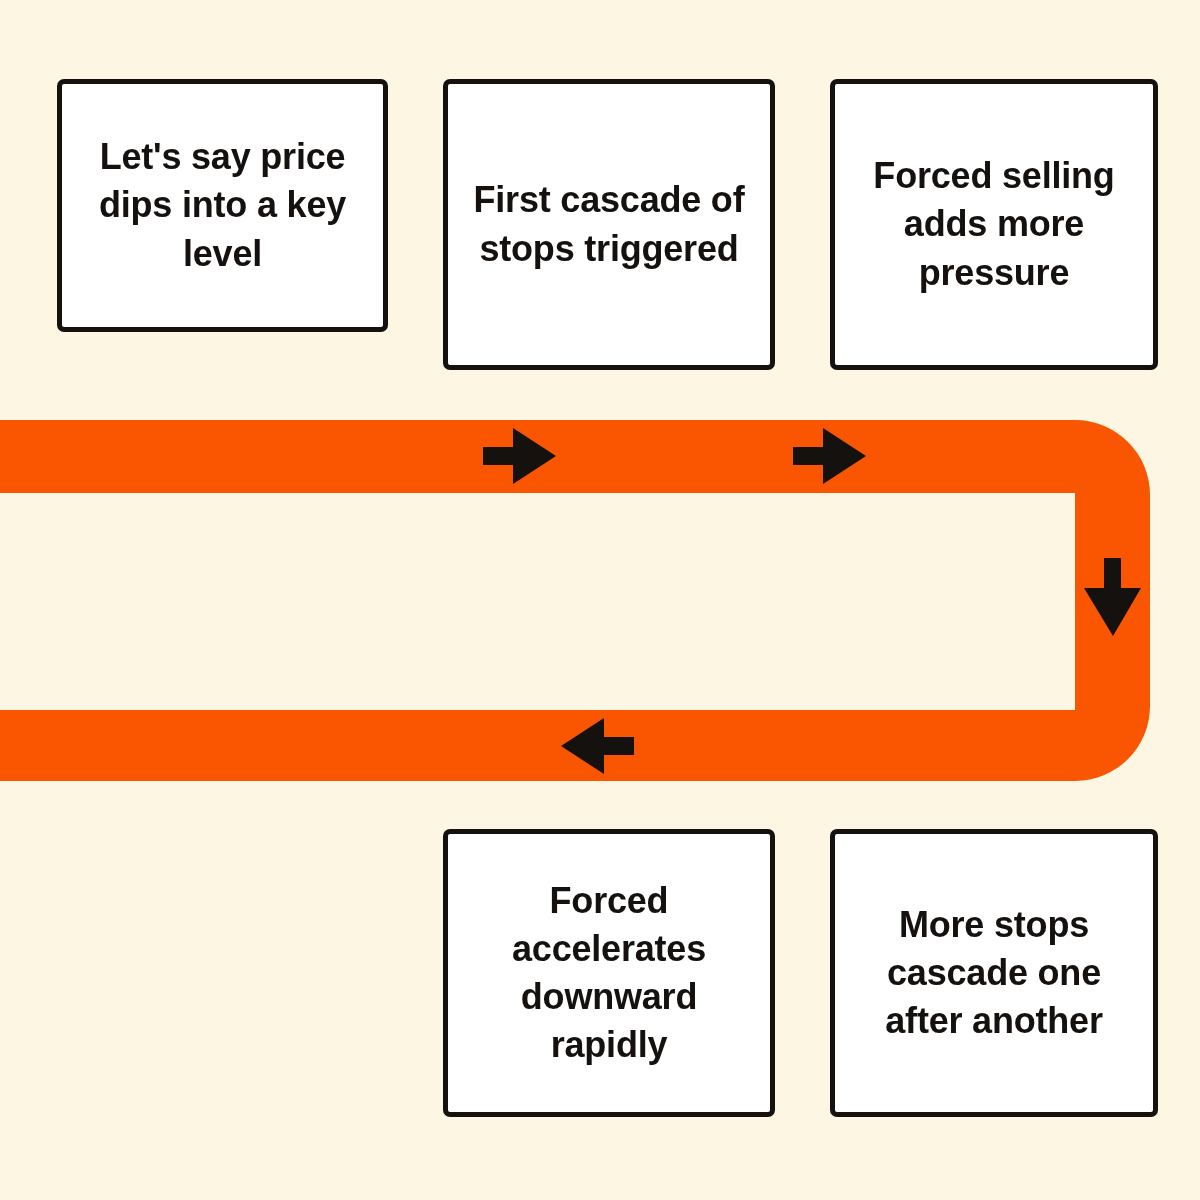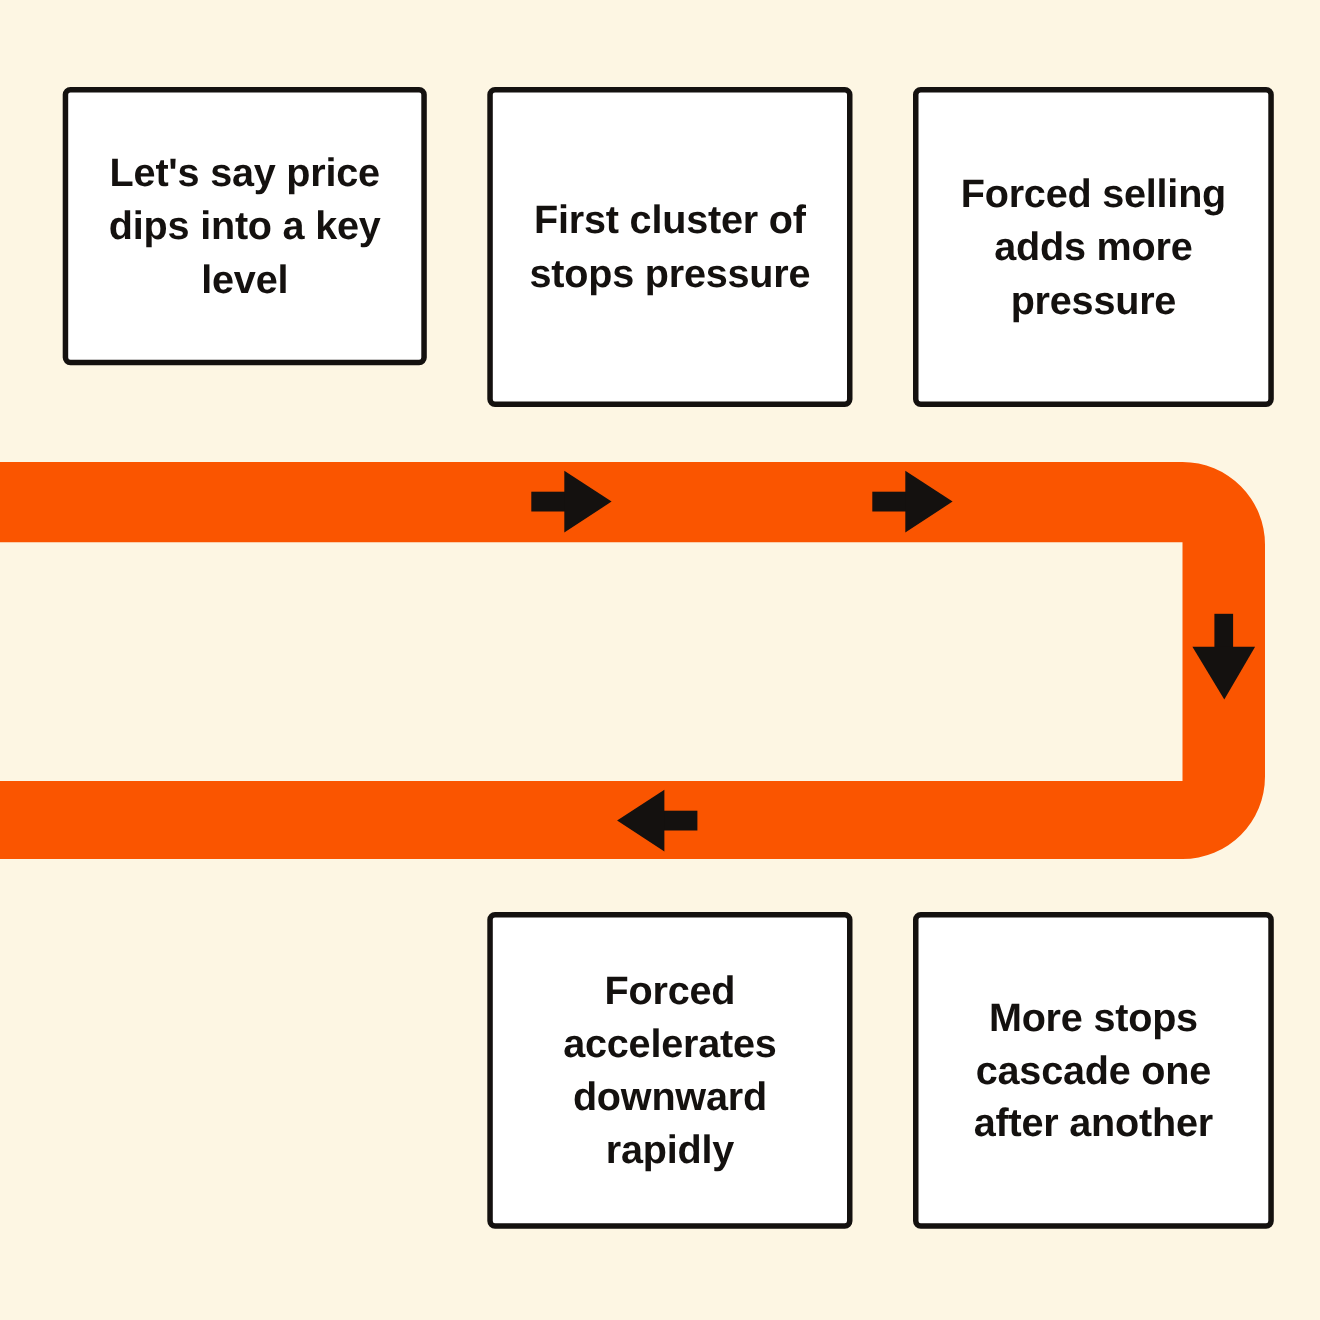--- a/index.html
+++ b/index.html
@@ -103,21 +103,21 @@
       <rect x="590" y="737" width="44" height="18"></rect>
       <polygon points="604,718 604,774 561,746"></polygon>
     </g>
   </svg>
 
   <div class="step-box box-1">
     <span class="step-text">Let's say price dips into a key level</span>
   </div>
 
   <div class="step-box box-2">
-    <span class="step-text">First cluster of stops pressure</span>
+    <span class="step-text">First cascade of stops triggered</span>
   </div>
 
   <div class="step-box box-3">
     <span class="step-text">Forced selling adds more pressure</span>
   </div>
 
   <div class="step-box box-4">
     <span class="step-text">Forced accelerates downward rapidly</span>
   </div>
 

